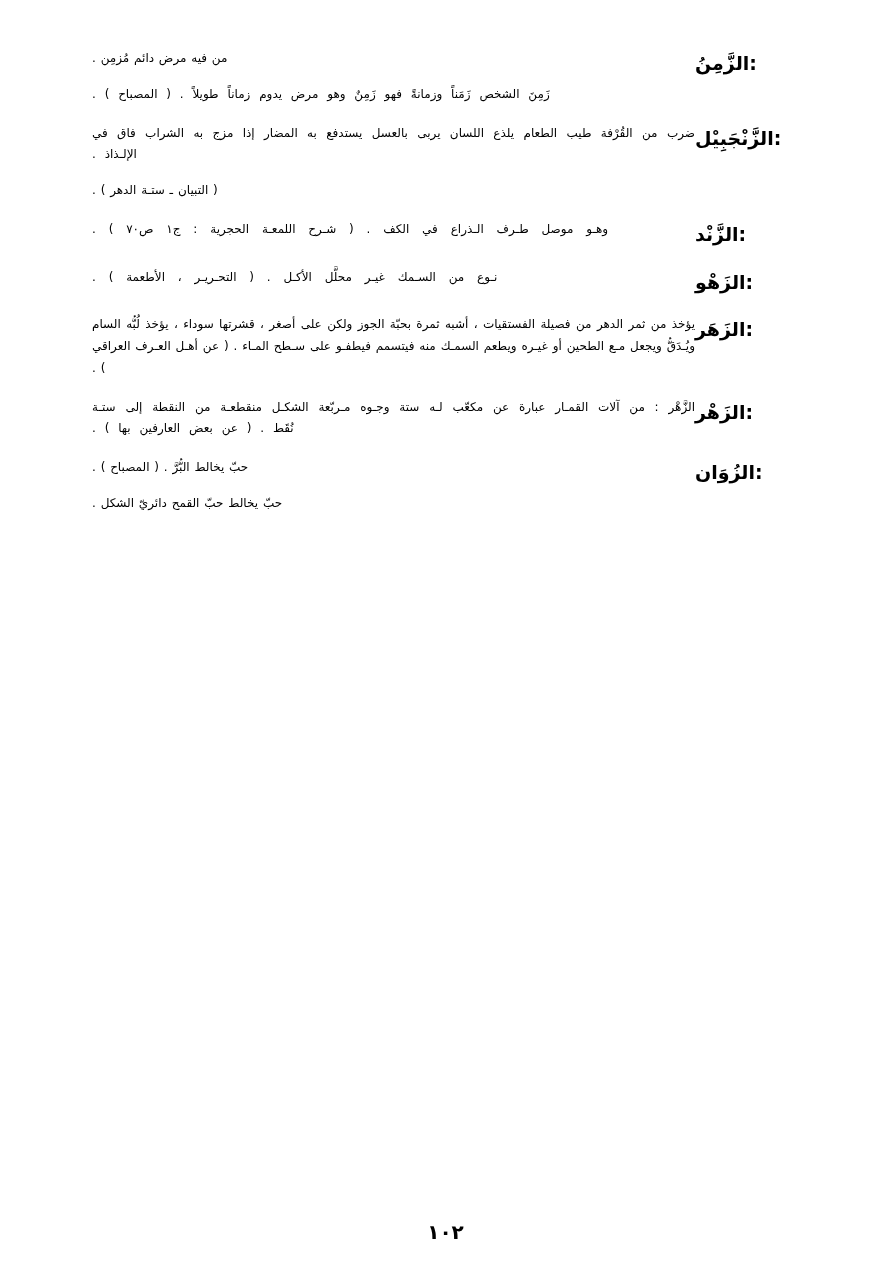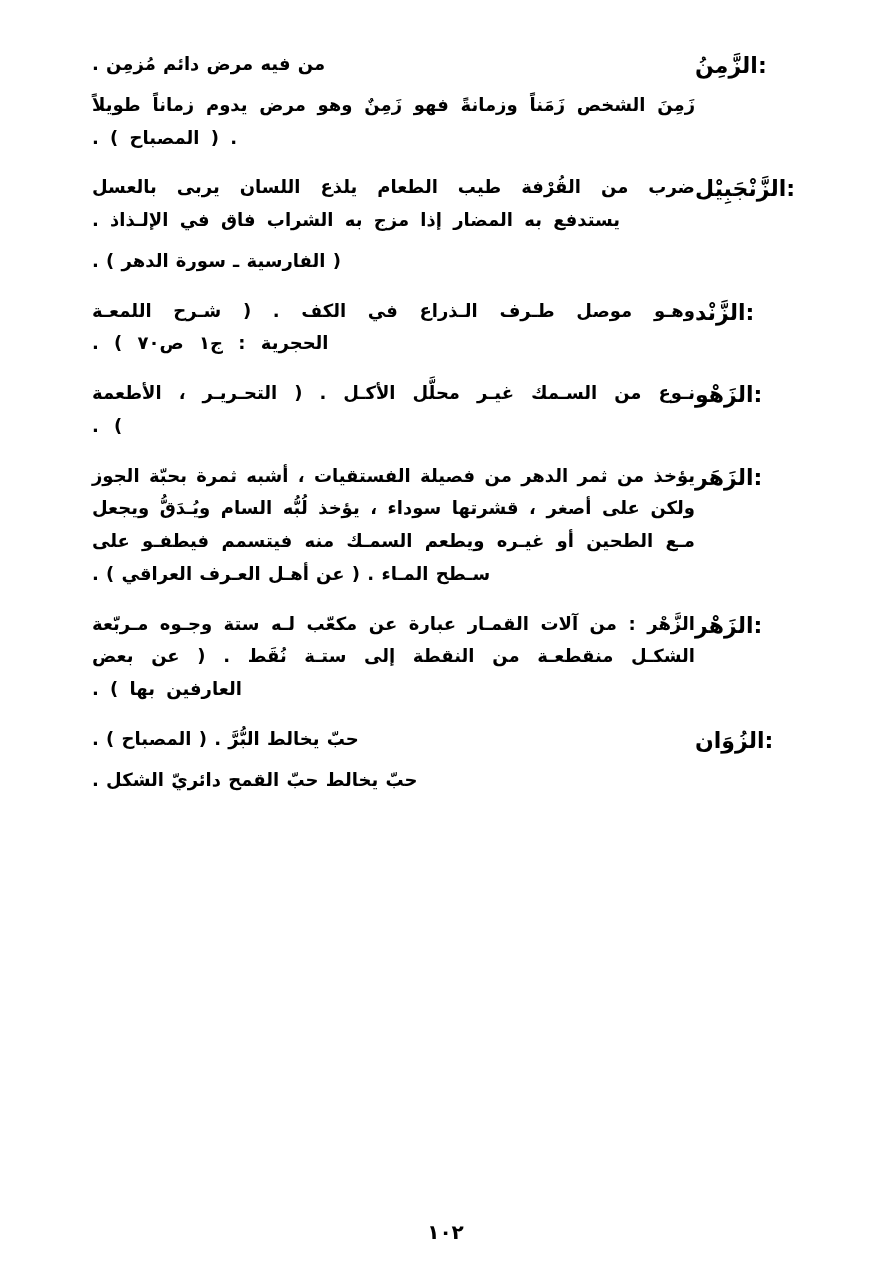--- a/index.html
+++ b/index.html
@@ -31,47 +31,46 @@
   .entry {
     display: flex;
     flex-direction: row;
     align-items: flex-start;
     margin-bottom: 17px;
   }
   .headword {
     flex: 0 0 auto;
     width: 120px;
     text-align: left;
-    font-size: 22px;
+    font-size: 19px;
     font-weight: bold;
     line-height: 1.55;
     white-space: nowrap;
     padding-top: 1px;
     letter-spacing: 0;
   }
   .headword .colon {
     display: inline-block;
     padding-right: 6px;
     font-weight: bold;
   }
   .body {
     flex: 1 1 auto;
     padding-left: 14px;
-    font-size: 18px;
+    font-size: 12px;
     line-height: 1.82;
     text-align: justify;
     text-align-last: left;
     word-spacing: 1px;
-    font-weight: bold;
   }
   .body p {
     margin: 0;
   }
   .body p + p {
-    margin-top: 8px;
+    margin-top: 14px;
   }
   
   .just-wide {
     word-spacing: 5px;
   }
   .just-xwide {
     word-spacing: 9px;
   }
   .page-number {
     position: absolute;
@@ -95,21 +94,21 @@
       <div class="body">
         <p>من فيه مرض دائم مُزمِن .</p>
         <p class="just-wide">زَمِنَ الشخص زَمَناً وزمانةً فهو زَمِنٌ وهو مرض يدوم زماناً طويلاً .  ( المصباح ) .</p>
       </div>
     </div>
 
     <div class="entry">
       <div class="headword"><span class="colon">:</span><span>الزَّنْجَبِيْل</span></div>
       <div class="body">
         <p class="just-wide">ضرب من القُرْفة طيب الطعام يلذع اللسان يربى بالعسل يستدفع به المضار إذا مزج به الشراب فاق في الإلـذاذ .</p>
-        <p>( الفارسية ـ سورة الدهر ) .</p>
+        <p>( التبيان ـ ستـة الدهر ) .</p>
       </div>
     </div>
 
     <div class="entry">
       <div class="headword"><span class="colon">:</span><span>الزَّنْد</span></div>
       <div class="body">
         <p class="just-xwide">وهـو موصل طـرف الـذراع في الكف .  ( شـرح اللمعـة الحجرية : ج١ ص٧٠ ) .</p>
       </div>
     </div>
 

